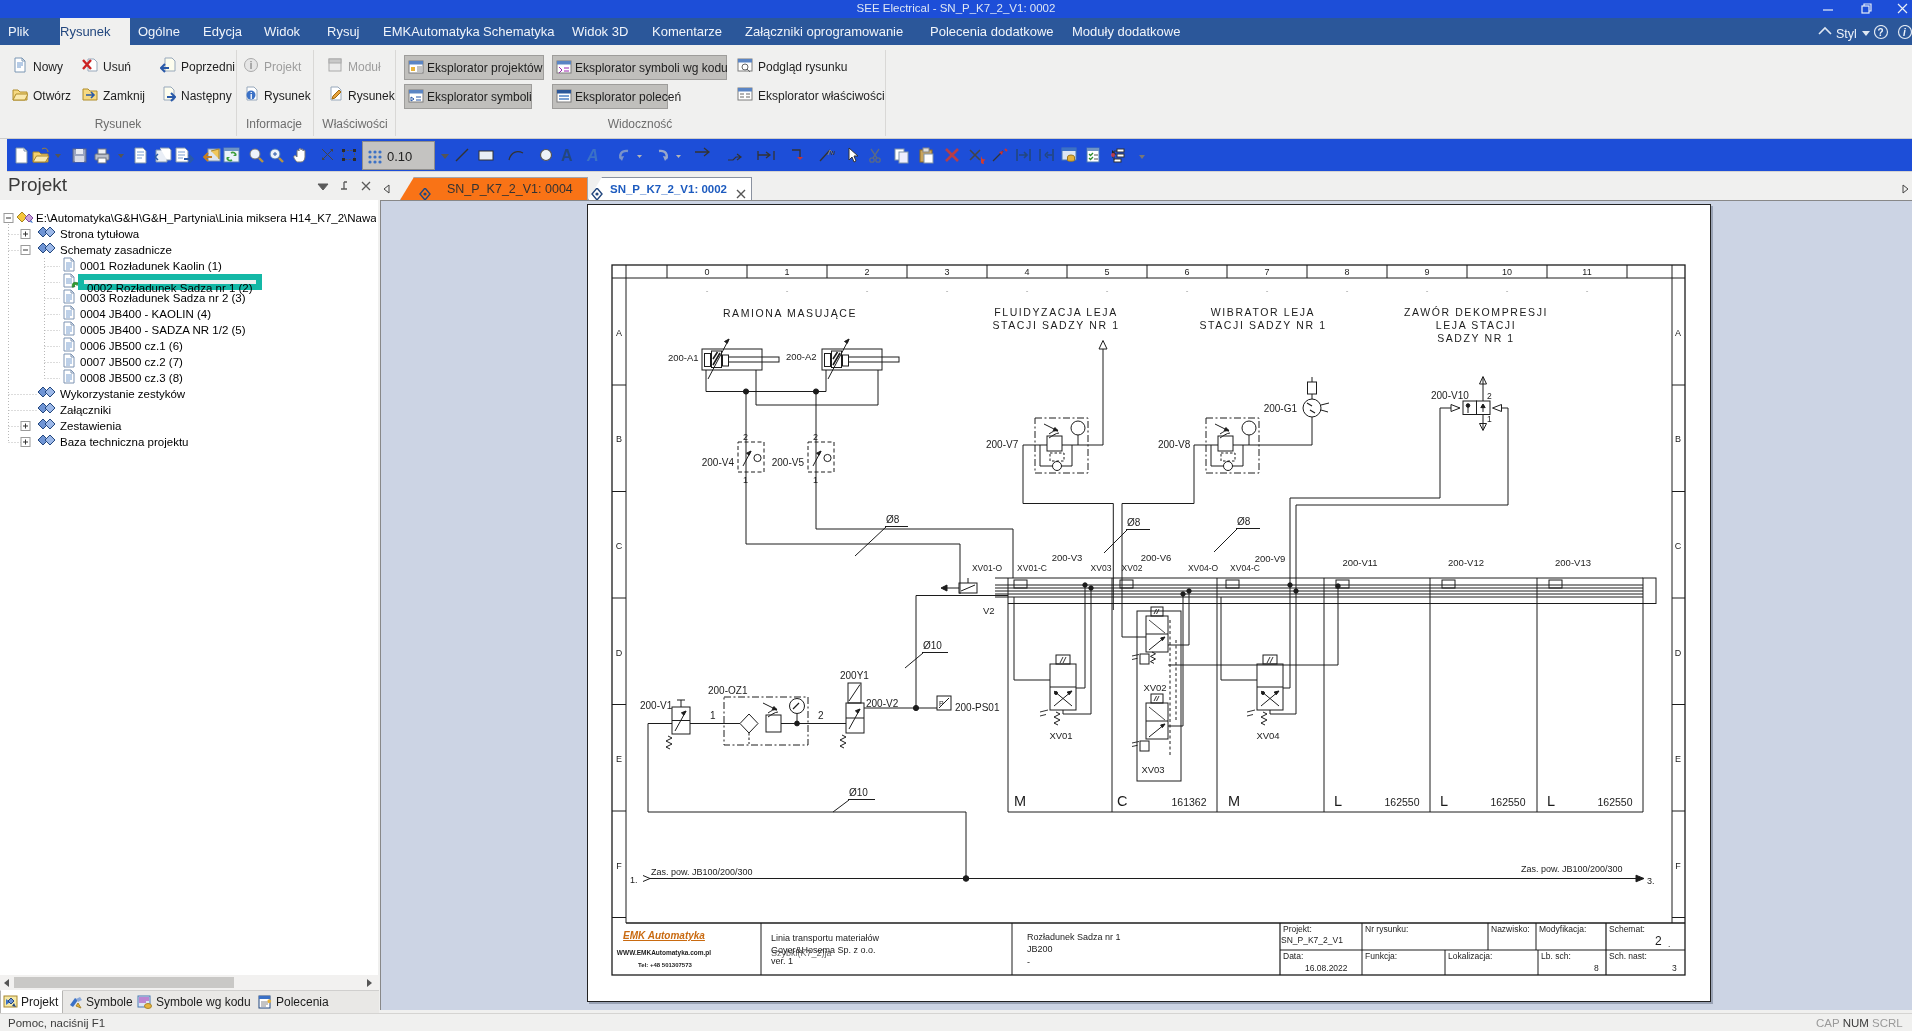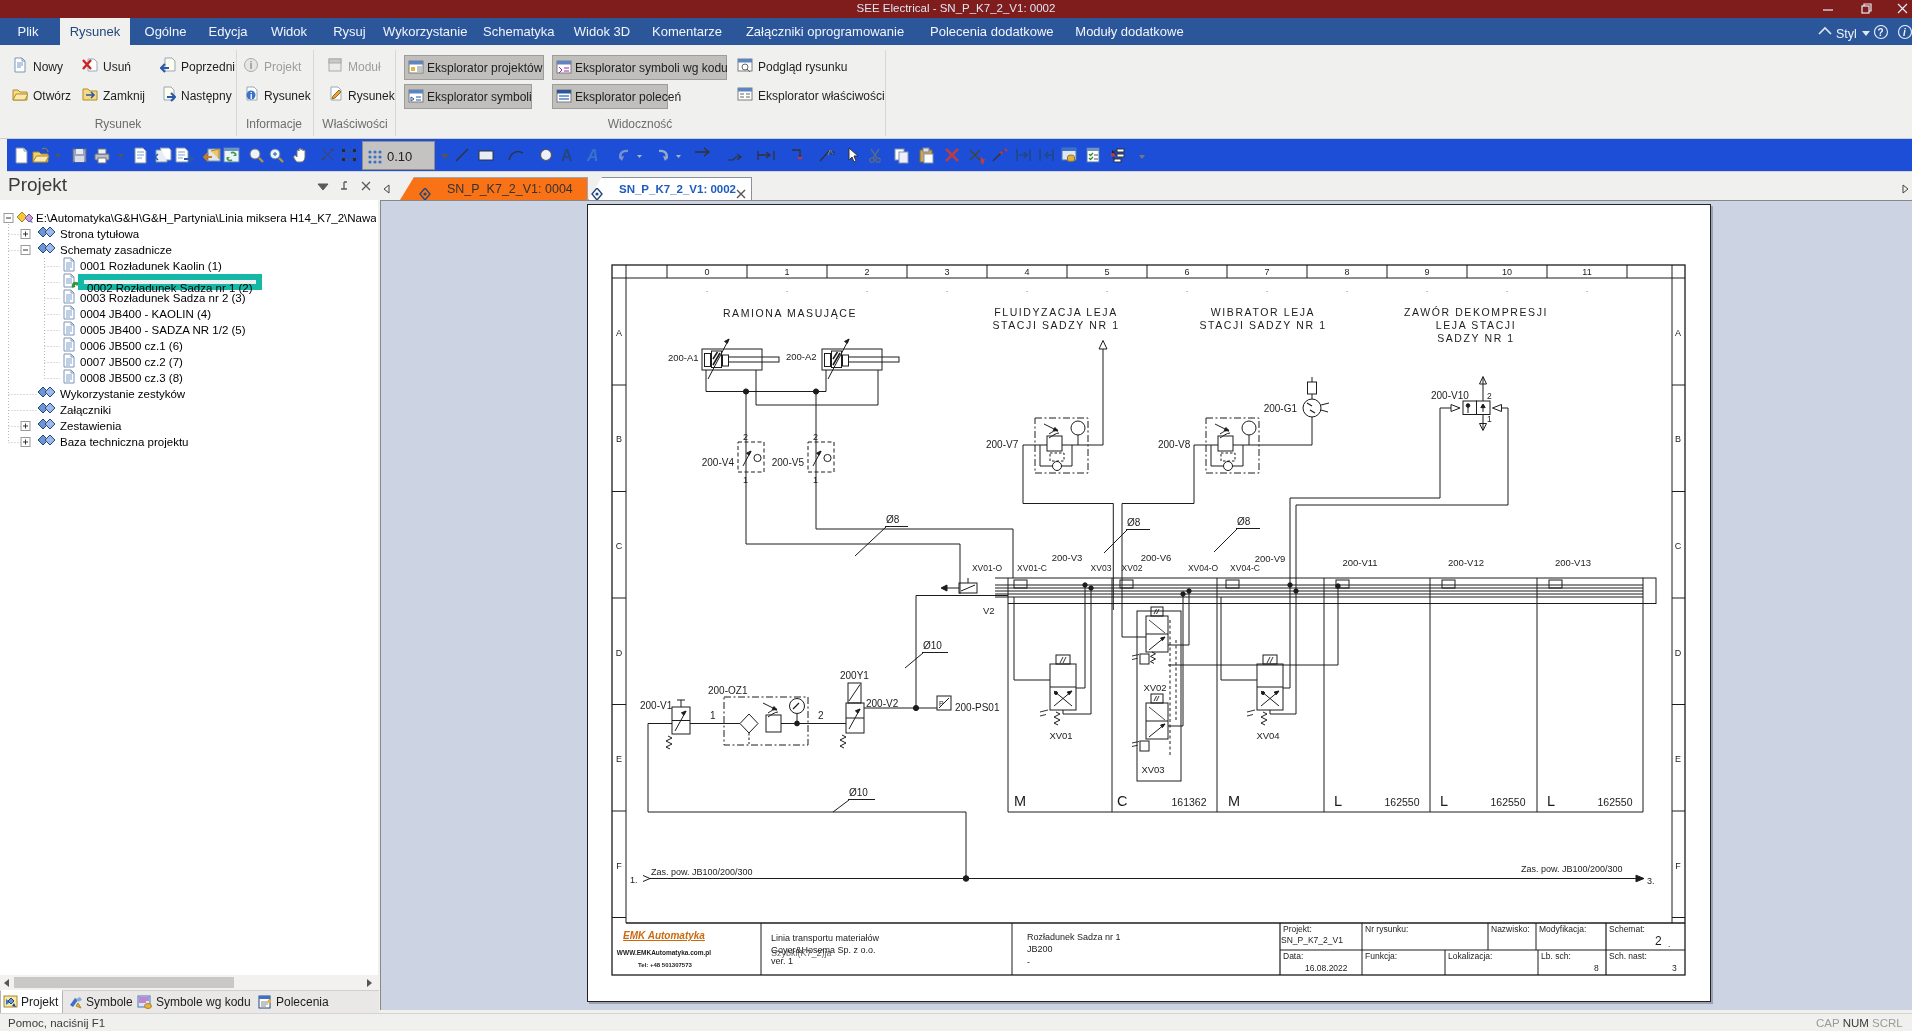--- a/index.html
+++ b/index.html
@@ -1,19 +1,19 @@
 <!DOCTYPE html>
 <html><head><meta charset="utf-8">
 <style>
 *{margin:0;padding:0;box-sizing:border-box}
 html,body{width:1912px;height:1031px;overflow:hidden;font-family:"Liberation Sans",sans-serif;background:#f0f0ef}
 .abs{position:absolute}
-#titlebar{position:absolute;left:0;top:0;width:1912px;height:18px;background:#7f1d1d;color:#dde6f3;font-size:11.5px;text-align:center;line-height:16px}
+#titlebar{position:absolute;left:0;top:0;width:1912px;height:18px;background:#1d4ed8;color:#dde6f3;font-size:11.5px;text-align:center;line-height:16px}
 #menubar{position:absolute;left:0;top:18px;width:1912px;height:27px;background:#2b579a;color:#f0f4fa;font-size:13px}
-.mtab{position:absolute;top:0;height:27px;line-height:27px;text-align:center;white-space:nowrap}
+.mtab{position:absolute;top:0;height:27px;line-height:27px;text-align:left;white-space:nowrap}
 .mtab.sel{background:#f0f0ef;color:#23477e}
 #ribbon{position:absolute;left:0;top:45px;width:1912px;height:94px;background:#f0f0ef;border-bottom:1px solid #cdcdcb}
 .rbtn{position:absolute;height:22px;font-size:12px;color:#1e1e1e;white-space:nowrap}
 .rbtn .lab{position:absolute;left:21px;top:3px}
 .rbtn.dis{color:#9d9d9d}
 .rbtn.press{background:#c0bfbc;border:1px solid #9e9d9b;font-size:12px}
 .rglab{position:absolute;top:72px;font-size:12px;color:#6d6d6d;text-align:center}
 .rsep{position:absolute;top:5px;width:1px;height:86px;background:#d9d8d6}
 #toolbar{position:absolute;left:7px;top:139px;width:1912px;height:33px;background:#1d4ed8;border-bottom:1px solid #d5d4d2}
 .ticon{position:absolute;top:8px}
@@ -39,21 +39,21 @@
   </g>
     </svg>
 </div>
 <div id="menubar">
  <div class="mtab" style="left:8px;width:40px">Plik</div>
  <div class="mtab sel" style="left:60px;width:70px">Rysunek</div>
  <div class="mtab" style="left:138px;width:55px">Ogólne</div>
  <div class="mtab" style="left:203px;width:50px">Edycja</div>
  <div class="mtab" style="left:264px;width:50px">Widok</div>
  <div class="mtab" style="left:327px;width:45px">Rysuj</div>
- <div class="mtab" style="left:383px;width:76px">Wykorzystanie</div>
+ <div class="mtab" style="left:383px;width:76px">EMKAutomatyka</div>
  <div class="mtab" style="left:483px;width:70px">Schematyka</div>
  <div class="mtab" style="left:572px;width:60px">Widok 3D</div>
  <div class="mtab" style="left:652px;width:70px">Komentarze</div>
  <div class="mtab" style="left:745px;width:160px">Załączniki oprogramowanie</div>
  <div class="mtab" style="left:930px;width:118px">Polecenia dodatkowe</div>
  <div class="mtab" style="left:1072px;width:115px">Moduły dodatkowe</div>
  <svg class="abs" style="left:1815px;top:5px" width="60" height="18">
   <path d="M4 11l6-6 6 6" stroke="#dfe7f2" stroke-width="1.6" fill="none"></path>
   <text x="21" y="15" font-size="12.5" fill="#eef3fa">Styl</text>
   <path d="M47 8l4 5 4-5z" fill="#dfe7f2"></path>
@@ -405,21 +405,21 @@
  <svg class="abs" style="left:383px;top:12px" width="8" height="10">
       <path d="M6 1L1 5l5 4z" fill="none" stroke="#444"></path>
     </svg>
  <svg class="abs" style="left:1901px;top:12px" width="8" height="10">
       <path d="M2 1l5 4-5 4z" fill="none" stroke="#444"></path>
     </svg>
  <div class="dtab" style="left:400px;width:188px;background:#f97316;border:1px solid #a0a6b0;border-bottom:none;clip-path:polygon(14px 0,100% 0,100% 100%,0 100%);color:#333">
    <span style="margin-left:46px">SN_P_K7_2_V1: 0004</span>
  </div>
  <div class="dtab" style="left:588px;width:164px;background:#fff;border:1px solid #8a92a0;border-bottom:none;clip-path:polygon(14px 0,100% 0,100% 100%,0 100%);color:#1d5bbf;font-weight:bold;font-size:11.5px">
-   <span style="margin-left:30px">SN_P_K7_2_V1: 0002</span>
+   <span style="margin-left:21px">SN_P_K7_2_V1: 0002</span>
  </div>
  <svg class="abs" style="left:419px;top:16px" width="12" height="12">
       <path d="M6 0L11 6L6 12L1 6Z" fill="none" stroke="#23477e" stroke-width="1.4"></path>
       <circle cx="6" cy="6" r="1.6" fill="#23477e"></circle>
     </svg>
  <svg class="abs" style="left:591px;top:16px" width="12" height="12">
       <path d="M6 0L11 6L6 12L1 6Z" fill="none" stroke="#23477e" stroke-width="1.4"></path>
       <circle cx="6" cy="6" r="1.6" fill="#23477e"></circle>
     </svg>
  <svg class="abs" style="left:736px;top:17px" width="10" height="10">

